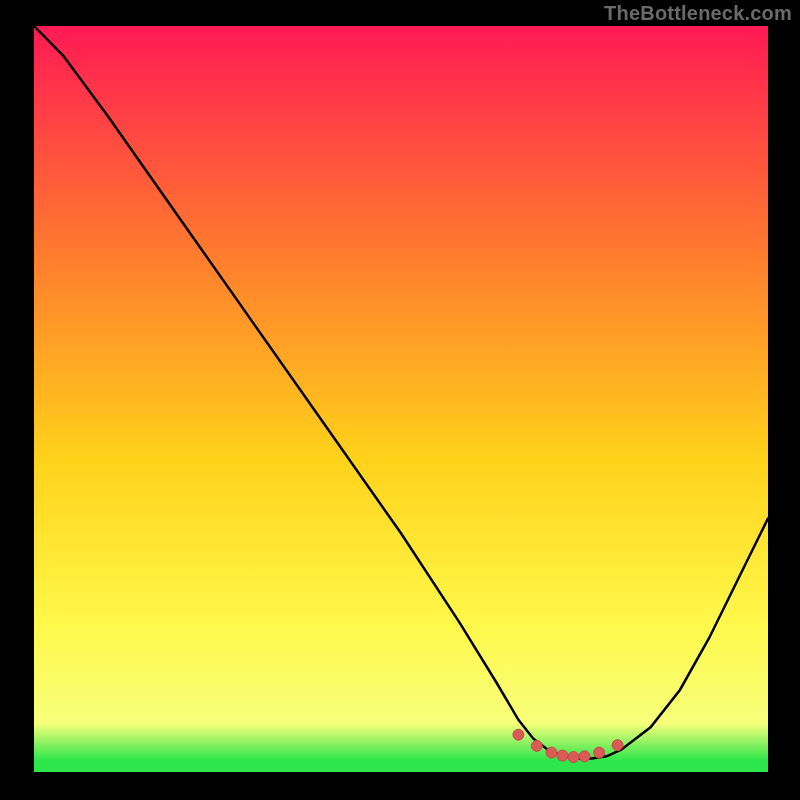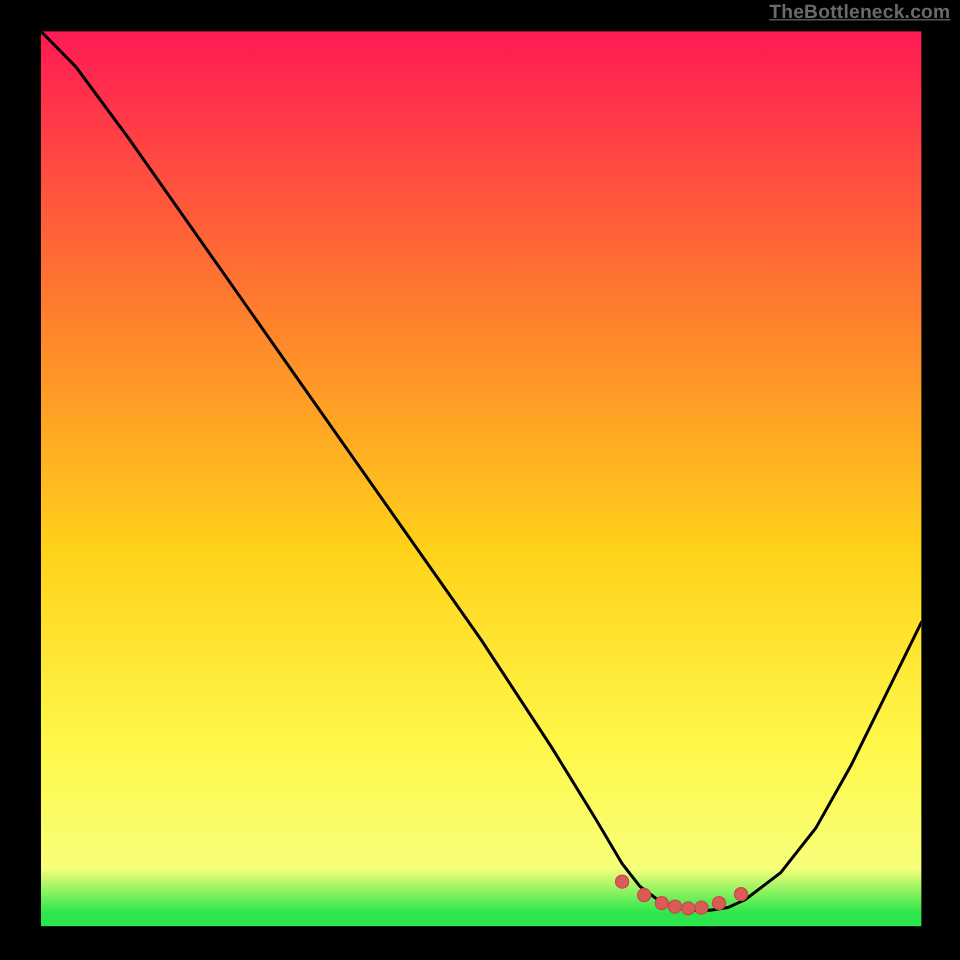--- a/index.html
+++ b/index.html
@@ -15,25 +15,24 @@
     position: relative;
     width: 800px;
     height: 800px;
     background: #000;
   }
   .watermark {
     position: absolute;
     top: 2px;
     right: 8px;
     color: #6a6a6a;
-    font-size: 16px;
+    font-size: 20px;
     font-weight: 600;
     letter-spacing: 0.2px;
     z-index: 10;
-    text-decoration: underline;
   }
   .plot {
     position: absolute;
     left: 34px;
     top: 26px;
     width: 734px;
     height: 746px;
   }
   .plot svg {
     width: 100%;

